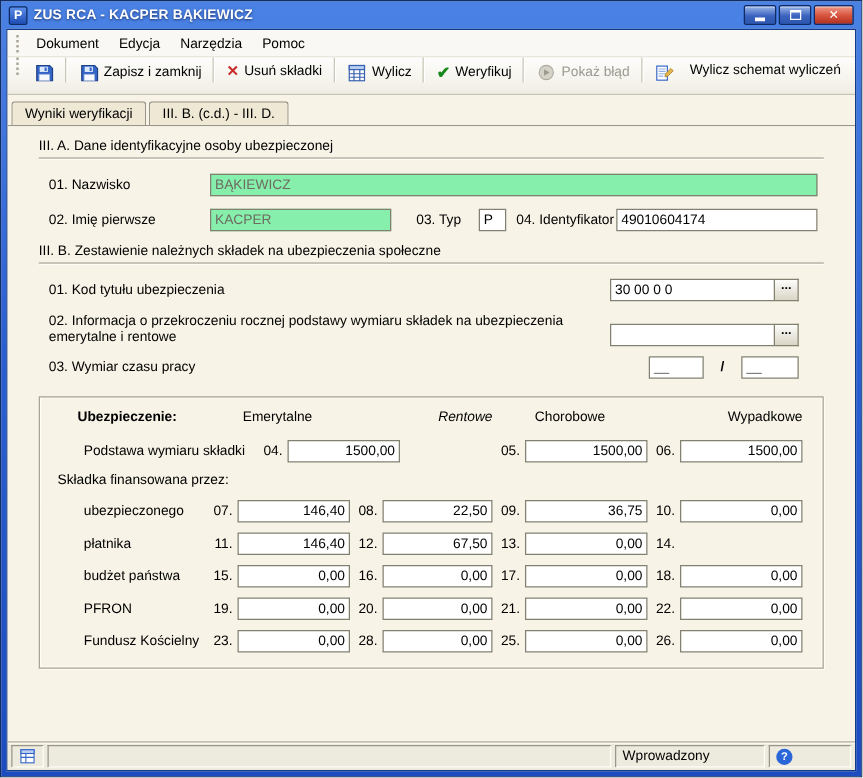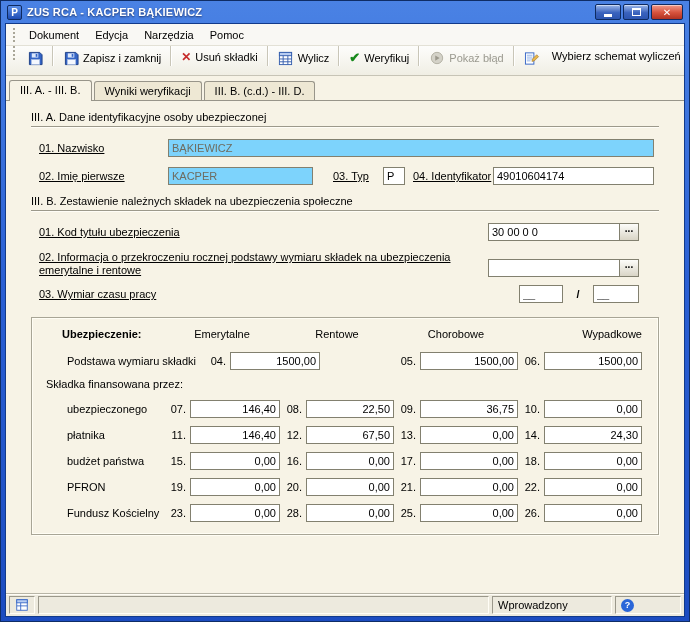--- a/index.html
+++ b/index.html
@@ -45,44 +45,44 @@
   .tabstrip{ display:flex; align-items:flex-end; background:#f7f3e6; padding:4px 3px 0 3px; border-bottom:1px solid #98958a; height:25px; }
   .tab{ padding:3px 10px; background:#eee8d4; border:1px solid #98958a; border-bottom:none; border-radius:3px 3px 0 0;
     margin-right:2px; cursor:default; }
   .tab.active{ background:#f7f3e6; position:relative; z-index:2; margin-bottom:-1px; padding-bottom:5px; font-weight:normal; }
 
   
   .content{ flex:1; background:#f7f3e6; padding:10px 25px 0 25px; overflow:hidden; }
   .sec-title{ margin-bottom:3px; }
   .etch{ height:2px; border-top:1px solid #9c998b; border-bottom:1px solid #fffdf6; margin-bottom:11px; }
   .form-row{ display:flex; align-items:center; margin-bottom:10px; }
-  .lbl{ padding-left:8px;text-decoration:underline; }
+  .lbl{ padding-left:8px; }
   .w-label{ width:137px; flex:none; }
   .field{ height:18px; border:1px solid #82806f; background:#fff; font:11px "Liberation Sans","DejaVu Sans",sans-serif;
     padding:0 3px; color:#000; outline:none; }
-  .field.ro{ background:#7dd3fc; color:#6e6c60; }
+  .field.ro{ background:#86efac; color:#6e6c60; }
   .field.num{ text-align:right; }
 
   .sec-b{ margin-top:6px; }
   .picker-group{ display:flex; margin-right:20px; flex:none; }
   .pg-field{ width:132px; }
   .dots{ width:19px; height:18px; border:1px solid #82806f; border-left:none; background:linear-gradient(#fdfdfa,#d9d5c6);
     font:bold 10px "Liberation Sans",sans-serif; line-height:6px; padding-bottom:6px; cursor:default; }
   .info-label{ width:440px; line-height:13px; }
   .worktime-group{ display:flex; align-items:center; margin-right:20px; flex:none; }
   .wt-field{ width:44px; color:#555; }
   .slash{ width:30px; text-align:center; font-weight:bold; }
 
   
   .tframe{ margin-top:14px; border:1px solid #a8a596; box-shadow:inset 0 0 0 1px #fffdf4, 1px 1px 0 #fffdf4;
     padding:10px 14px 12px 14px; }
   .trow{ display:flex; align-items:center; margin-bottom:8px; }
   .t-h-label{ width:118px; padding-left:16px; flex:none;font-weight:bold; }
   .t-h1{ width:116px; text-align:center; flex:none; }
-  .t-h2{ width:114px; text-align:center; flex:none; }
+  .t-h2{ width:114px; text-align:right; flex:none;font-style:italic; }
   .t-h3{ width:124px; text-align:center; flex:none; }
   .t-h4{ width:124px; text-align:right; flex:none; }
   .t-label{ width:118px; flex:none;padding-left:21px; }
   .t-label.wide{ width:158px; }
   .t-num{ width:26px; text-align:right; padding-right:4px; flex:none; }
   .t-f1{ width:90px; flex:none; } .t-f2{ width:88px; flex:none; }
   .t-f3{ width:98px; flex:none; } .t-f4{ width:98px; flex:none; }
   .t-spacer{ width:74px; flex:none; }
   .t-section-label{ margin:2px 0 10px 0; }
   .hdr{ margin-bottom:12px; }
@@ -195,26 +195,25 @@
       <button class="tbtn">
         <span class="icon16">
           <svg width="16" height="15" viewBox="0 0 16 16">
               <rect x="1" y="2" width="9" height="12" fill="#fff" stroke="#3565c6"></rect>
               <path d="M2.5 4.5h6M2.5 6.5h6M2.5 8.5h6M2.5 10.5h4" stroke="#8fb0e8" fill="none"></path>
               <path d="M8.5 8.5l4.5-4.5 2 2-4.5 4.5-2.6.6z" fill="#e8b64c" stroke="#9a6f1c" stroke-width=".6"></path>
             </svg>
         </span>
       </button>
       <button class="tbtn">
-        <span>Wybierz schemat wyliczeń</span>
+        <span>Wylicz schemat wyliczeń</span>
       </button>
     </div>
 
     <div class="tabstrip">
-      <div class="tab active">III. A. - III. B.</div>
       <div class="tab">Wyniki weryfikacji</div>
       <div class="tab">III. B. (c.d.) - III. D.</div>
     </div>
 
     <div class="content">
 
       <div class="sec-title">III. A. Dane identyfikacyjne osoby ubezpieczonej</div>
       <div class="etch"></div>
 
       <div class="form-row">
@@ -298,21 +297,20 @@
 
         <div class="trow">
           <span class="t-label">płatnika</span>
           <span class="t-num">11.</span>
           <input type="text" class="field num t-f1" value="146,40" style="">
           <span class="t-num">12.</span>
           <input type="text" class="field num t-f2" value="67,50" style="">
           <span class="t-num">13.</span>
           <input type="text" class="field num t-f3" value="0,00" style="">
           <span class="t-num">14.</span>
-          <input type="text" class="field num t-f4" value="24,30" style="">
         </div>
 
         <div class="trow">
           <span class="t-label">budżet państwa</span>
           <span class="t-num">15.</span>
           <input type="text" class="field num t-f1" value="0,00" style="">
           <span class="t-num">16.</span>
           <input type="text" class="field num t-f2" value="0,00" style="">
           <span class="t-num">17.</span>
           <input type="text" class="field num t-f3" value="0,00" style="">

